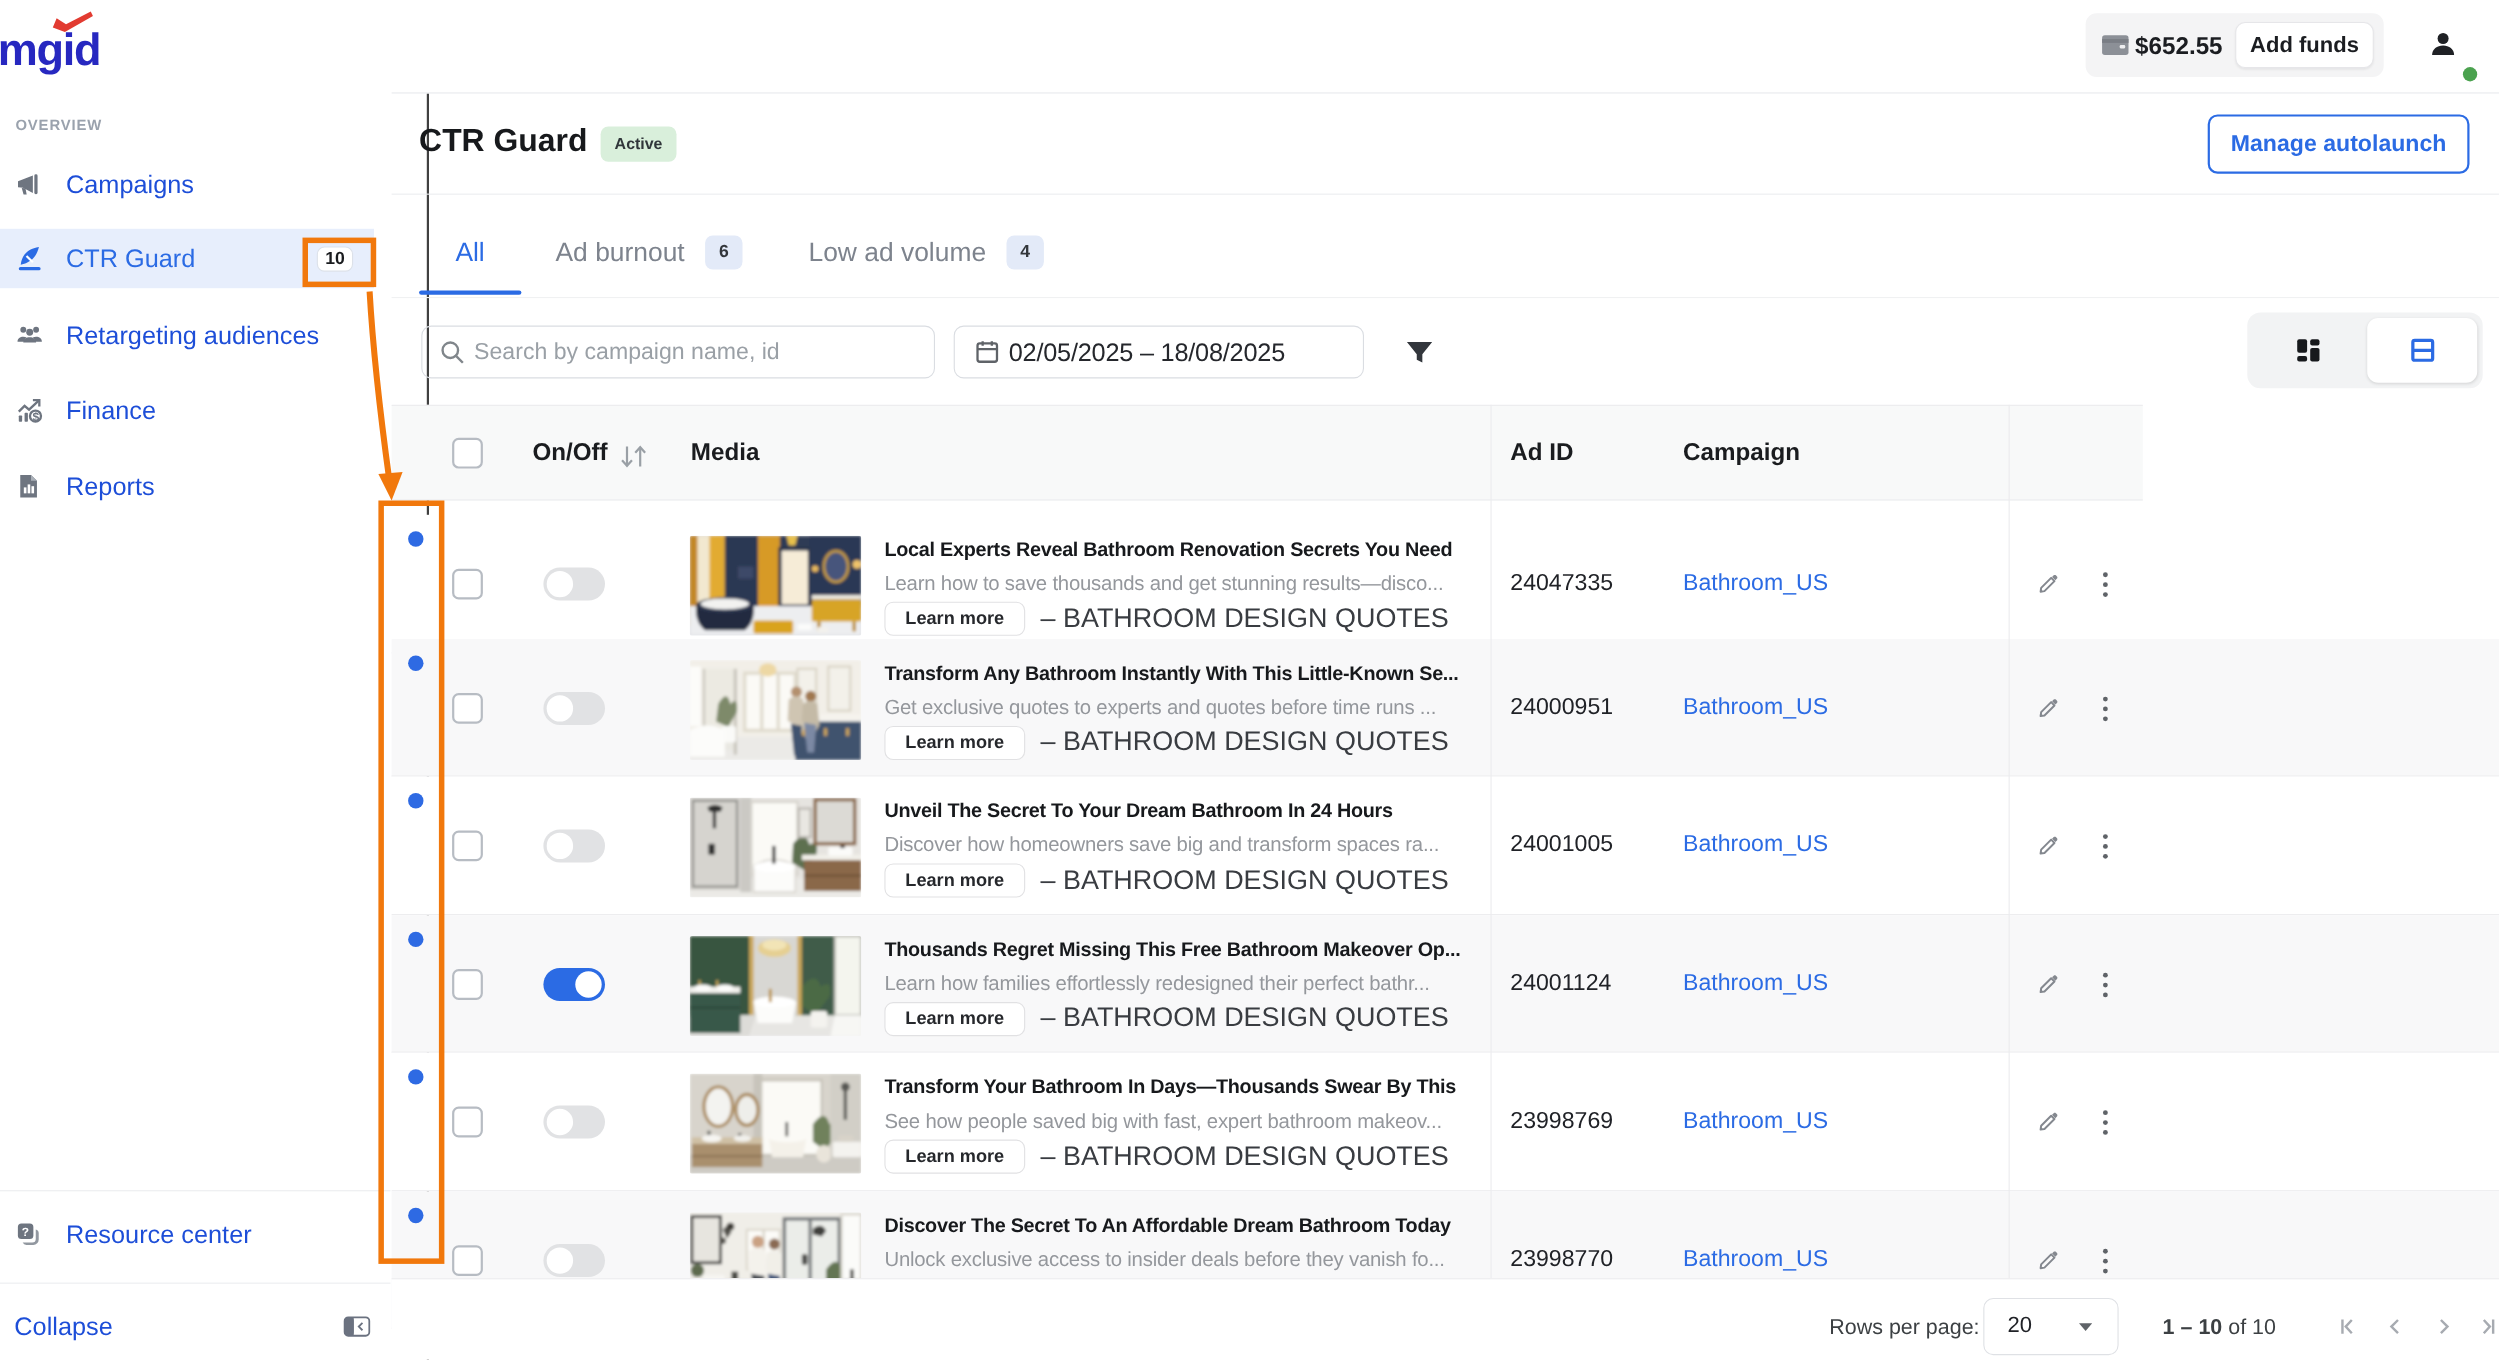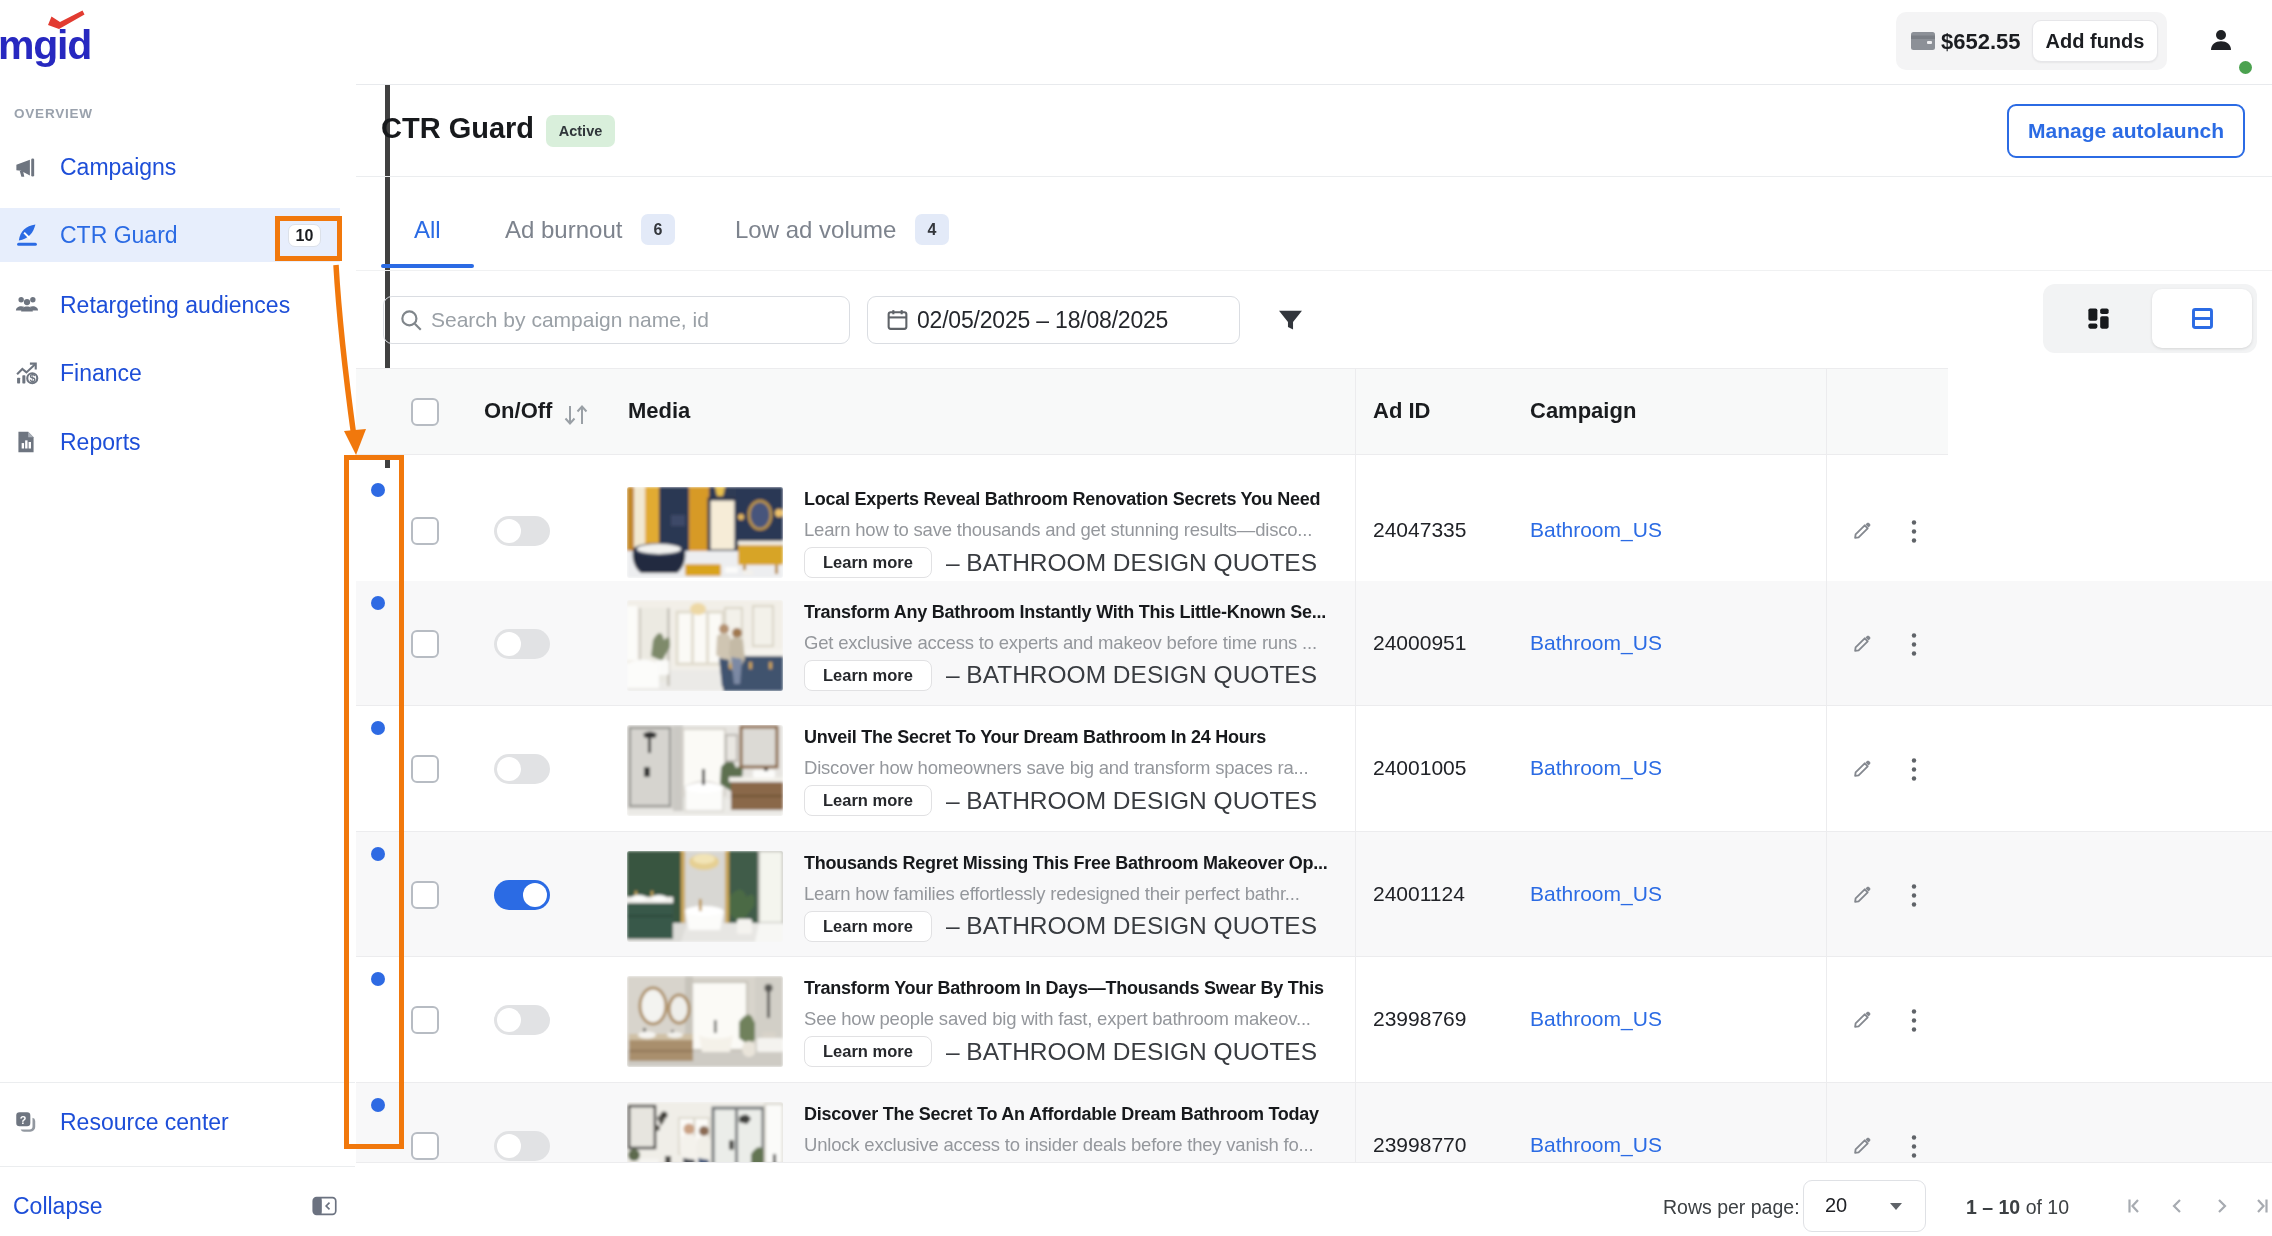--- a/index.html
+++ b/index.html
@@ -1,17 +1,17 @@
 <!DOCTYPE html>
 <html><head><meta charset="utf-8"><style>
 *{margin:0;padding:0;box-sizing:border-box}
 html,body{width:2272px;height:1236px;overflow:hidden;background:#fff;font-family:"Liberation Sans",sans-serif;-webkit-font-smoothing:antialiased}
 .abs{position:absolute}
 
-#side{position:absolute;left:0;top:0;width:390px;height:1236px;background:#fff;border-right:5px solid #404040}
+#side{position:absolute;left:0;top:0;width:390px;height:1236px;background:#fff;border-right:2px solid #404040}
 #logo{position:absolute;left:-4px;top:4px}
 #ovw{position:absolute;left:14px;top:106px;font-size:13.5px;font-weight:700;letter-spacing:.8px;color:#9aa2ad}
 .mi{position:absolute;left:0;width:355px;height:54px;display:flex;align-items:center;font-size:23px;color:#1d4ed8}
 .mi svg{position:absolute;left:13px}
 .mi .lbl{position:absolute;left:60px;white-space:nowrap}
 .mi.act{background:#e7eefc;color:#2b6be4;width:340px}
 .divh{position:absolute;left:0;width:355px;height:1px;background:#ebedef}
 
 #top{position:absolute;left:356px;top:0;width:1916px;height:85px;background:#fff;border-bottom:1px solid #e8eaed}
 #wpill{position:absolute;left:1896px;top:12px;width:271px;height:58px;background:#f4f4f5;border-radius:10px}
@@ -324,21 +324,21 @@
 <rect x="126" y="6" width="20" height="40" fill="#f3f1ea" stroke="#d9d4c6" stroke-width="2"></rect>
 <circle cx="97" cy="29" r="5" fill="#b4906e"></circle>
 <path d="M90 36 q7 -6 13 0 l3 23 l-8 14 l-5 0 l2 -14 l-6 -4 z" fill="#cfc5b2"></path>
 <path d="M92 58 l10 2 l-2 27 l-5 0 z" fill="#41536f"></path>
 <circle cx="110" cy="33" r="5" fill="#a07850"></circle>
 <path d="M103 40 q7 -6 13 0 l2 19 l-7 12 l-6 0 l1 -12 l-4 -4 z" fill="#c4baa6"></path>
 <path d="M104 57 l11 2 l-2 25 l-6 0 z" fill="#7b89a4"></path>
         </g>
       </svg></div>
 <div class="t1">Transform Any Bathroom Instantly With This Little-Known Se...</div>
-<div class="t2">Get exclusive access to experts and makeov before time runs ...</div>
+<div class="t2">Get exclusive quotes to experts and quotes before time runs ...</div>
 <div class="t3">
       <span class="lm">Learn more</span>
       <span class="bdq">– BATHROOM DESIGN QUOTES</span>
     </div>
 <div class="adid">24000951</div>
 <div class="camp">Bathroom_US</div>
 <svg class="abs" style="left:1494px;top:51px" width="24" height="24" viewBox="0 0 24 24">
       <path d="M14.7 6.3 l3 3 L8.6 18.4 L5.1 18.9 L5.6 15.4 z" fill="none" stroke="#84888f" stroke-width="1.8" stroke-linejoin="round"></path>
       <path d="M15.5 5.5 l1.5-1.5 c.5-.5 1.5-.5 2 0 l1 1 c.5 .5 .5 1.5 0 2 l-1.5 1.5 z" fill="#84888f"></path>
     </svg>

